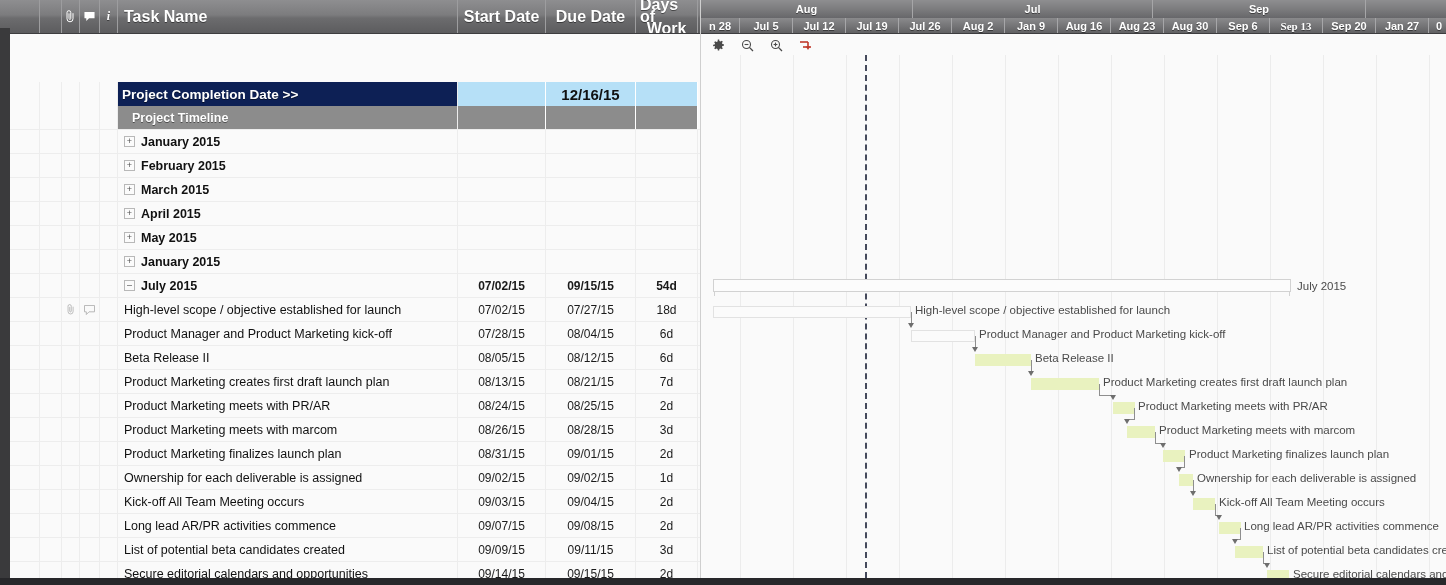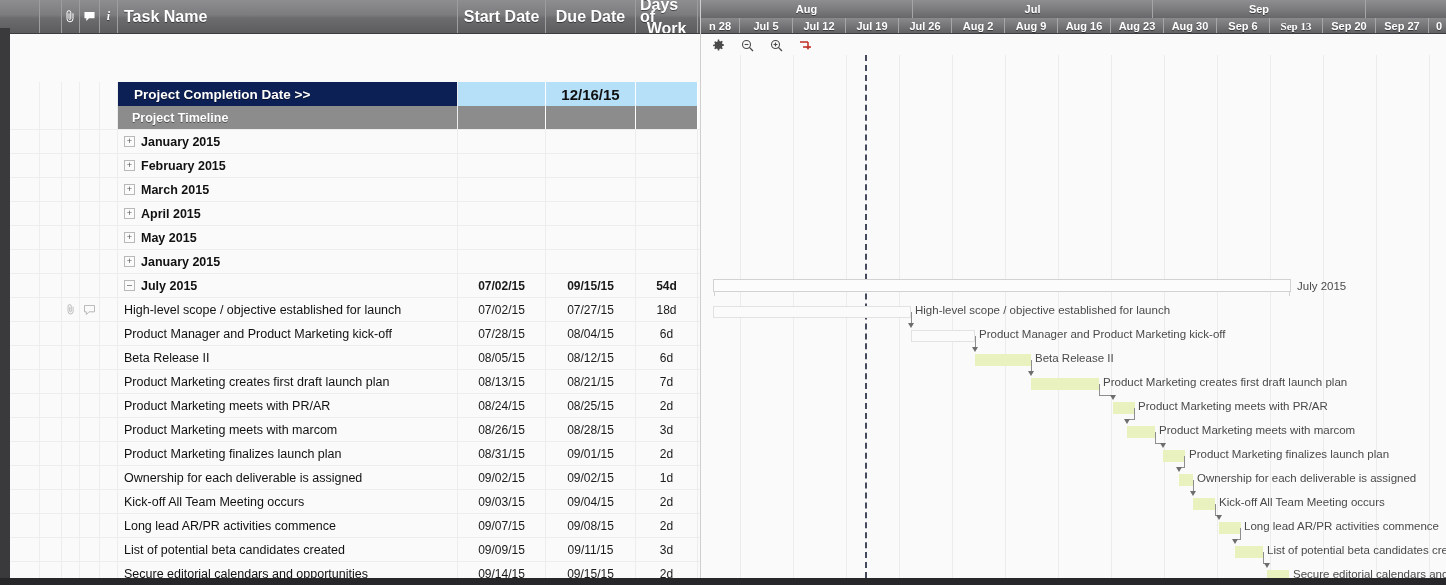--- a/index.html
+++ b/index.html
@@ -57,21 +57,21 @@
   .expander { display: inline-flex; width: 11px; height: 11px; margin-right: 6px;
               border: 1px solid #b8b8b8; align-items: center; justify-content: center;
               font-size: 9px; line-height: 1; color: #555; background: #fbfbfb; flex: 0 0 auto; }
   .tname { font-size: 12.5px; color: #111; white-space: nowrap; }
   .tname.bold { font-weight: bold; text-align: right; }
   .indent-1 { padding-left: 22px; }
   .indent-2 { padding-left: 38px; }
 
   
   .row.banner { border-bottom: none; }
-  .row.banner .c-task { width: 340px; background: #0d2055; padding-left: 16px; }
+  .row.banner .c-task { width: 340px; background: #0d2055; padding-left: 4px; }
   .row.banner .c-task .tname { color: #ffffff; font-weight: bold; font-size: 13.5px;
                                text-shadow: 0 1px 0 rgba(0,0,0,.5); }
   .row.banner .c-start, .row.banner .c-due, .row.banner .c-days {
       background: #b6e0f7; border-right: 1px solid #fff; }
   .row.banner .c-due { font-weight: bold; font-size: 15px; color: #111; }
 
   .row.timeline-row .c-task { background: #8c8c8c; padding-left: 14px; }
   .row.timeline-row .c-task .tname { color: #ffffff; font-weight: bold; font-size: 12.5px;
                                      text-shadow: 0 1px 0 rgba(0,0,0,.45); }
   .row.timeline-row .c-start, .row.timeline-row .c-due, .row.timeline-row .c-days {
@@ -461,28 +461,28 @@
         <div class="g-month" style="width: 213px;">Sep</div>
         <div class="g-month" style="width: 81px;"></div>
       </div>
     <div class="g-week-row" id="g-weeks">
         <div class="g-week" style="width: 39px;">n 28</div>
         <div class="g-week" style="width: 53px;">Jul 5</div>
         <div class="g-week" style="width: 53px;">Jul 12</div>
         <div class="g-week" style="width: 53px;">Jul 19</div>
         <div class="g-week" style="width: 53px;">Jul 26</div>
         <div class="g-week" style="width: 53px;">Aug 2</div>
-        <div class="g-week" style="width: 53px;">Aug 9</div>
+        <div class="g-week" style="width: 53px;">Jan 9</div>
         <div class="g-week" style="width: 53px;">Aug 16</div>
         <div class="g-week" style="width: 53px;">Aug 23</div>
         <div class="g-week" style="width: 53px;">Aug 30</div>
         <div class="g-week" style="width: 53px;">Sep 6</div>
         <div class="g-week" style="width: 53px; font-family: Liberation Serif, serif;">Sep 13</div>
         <div class="g-week" style="width: 53px;">Sep 20</div>
-        <div class="g-week" style="width: 53px;">Sep 27</div>
+        <div class="g-week" style="width: 53px;">Jan 27</div>
         <div class="g-week" style="width: 21px;">0</div>
       </div>
 
     <div class="g-toolbar">
       <div class="tb-ico">
         <svg width="13" height="13" viewBox="0 0 13 13">
             <path d="M6.5 4.1a2.4 2.4 0 1 0 0 4.8 2.4 2.4 0 0 0 0-4.8zm0 1.3a1.1 1.1 0 1 1 0 2.2 1.1 1.1 0 0 1 0-2.2z" fill="#4a4a4a"></path>
             <path d="M5.8.6h1.4l.2 1.5 1.2.5 1.2-.9 1 1-.9 1.2.5 1.2 1.5.2v1.4l-1.5.2-.5 1.2.9 1.2-1 1-1.2-.9-1.2.5-.2 1.5H5.8l-.2-1.5-1.2-.5-1.2.9-1-1 .9-1.2-.5-1.2L1.1 7.2V5.8l1.5-.2.5-1.2-.9-1.2 1-1 1.2.9 1.2-.5z" fill="#4a4a4a"></path>
           </svg>
       </div>

